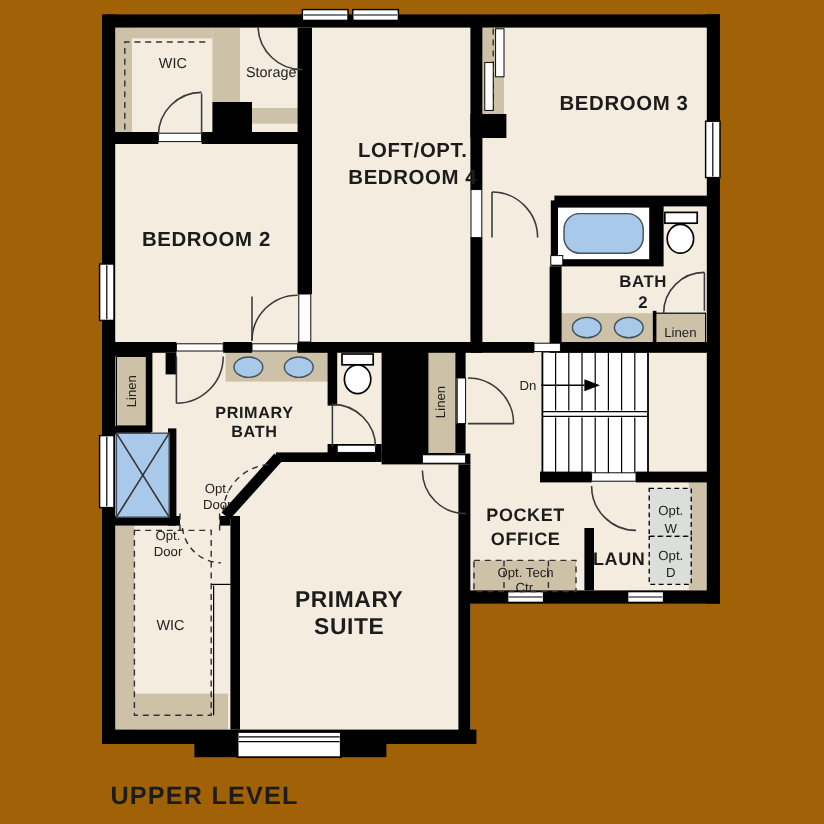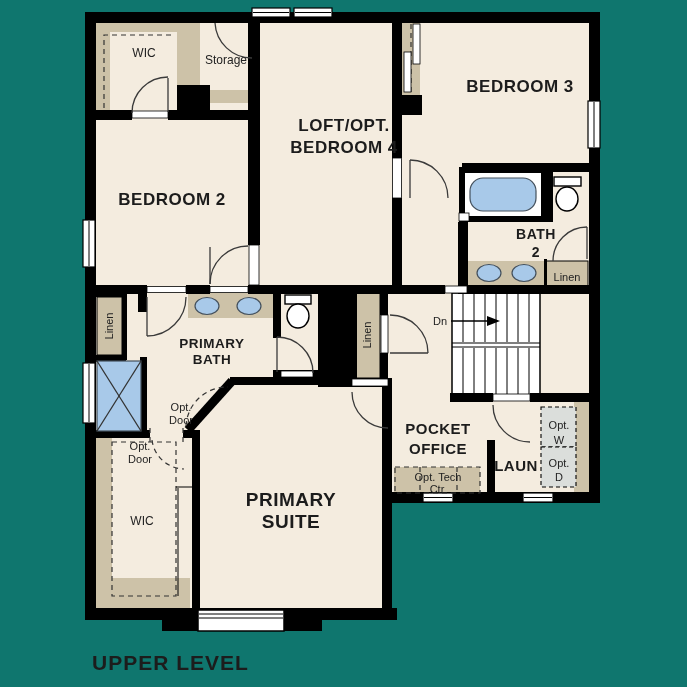--- a/index.html
+++ b/index.html
@@ -1,16 +1,16 @@
 <!DOCTYPE html>
 <html><head>
 <meta charset="utf-8">
 <style>
   html,body{margin:0;padding:0;background:#ffffff;}
-  .canvas{position:relative;width:687px;height:687px;background:#0f766e;overflow:hidden;}
+  .canvas{position:relative;width:687px;height:687px;background:#a16207;overflow:hidden;}
   svg{display:block;}
   text{font-family:"Liberation Sans","DejaVu Sans",sans-serif;fill:#1c1c1c;}
   .room-label{font-weight:bold;letter-spacing:.5px;}
   .room-label.sz17{font-size:17px;}
   .room-label.sz19{font-size:19px;}
   .room-label.sz15{font-size:15px;}
   .room-label.sz14{font-size:14px;}
   .room-label.sz13{font-size:13.5px;}
   .small-label{font-size:12px;fill:#222222;}
   .tiny-label{font-size:11px;fill:#222222;}

